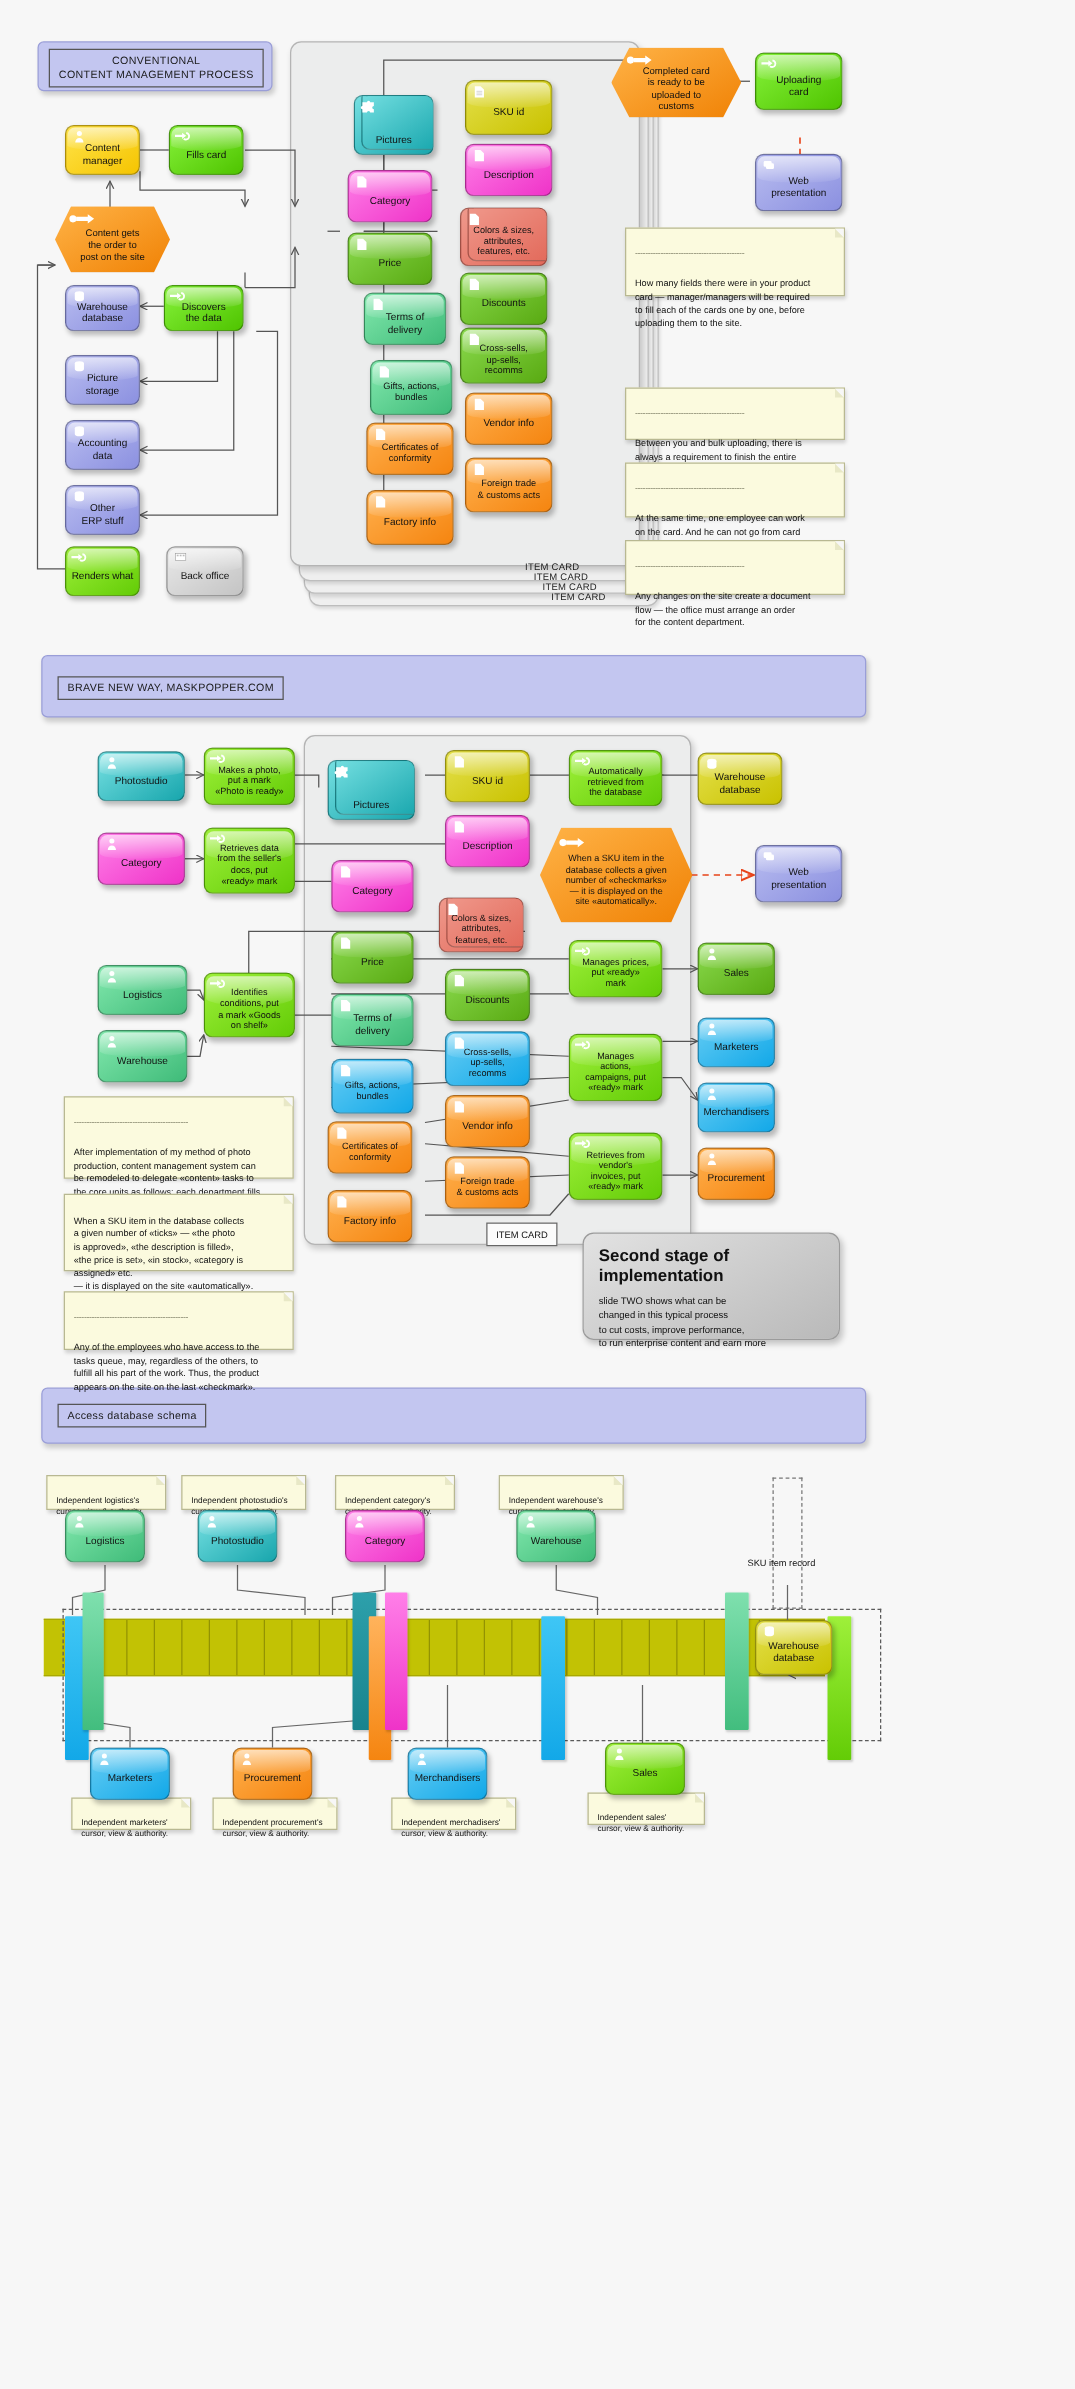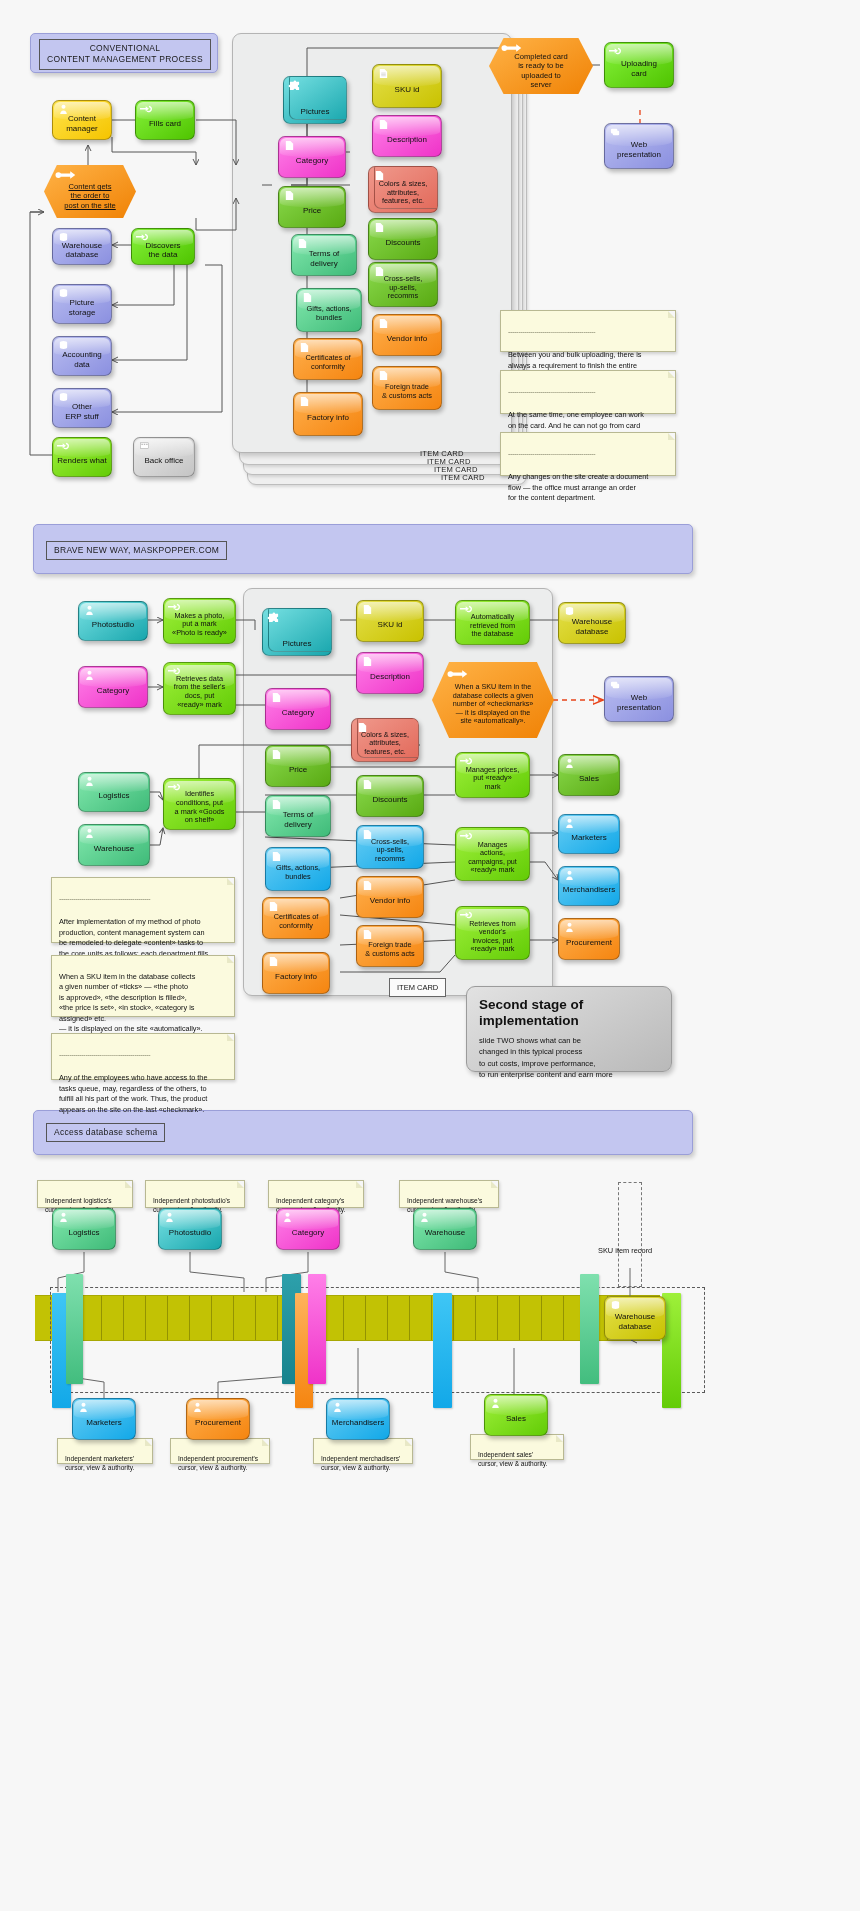--- a/index.html
+++ b/index.html
@@ -293,21 +293,21 @@
 </div>
 <div class="node c-green" style="left:135px;top:100px;width:60px;height:40px;">
   <span class="ico">
         <svg viewBox="0 0 16 12">
           <path d="M0 4h7v-2l4 3-4 3v-2H0z" fill="#fff"></path>
           <path d="M11 2.2a3.2 3.2 0 1 1-2.4 5.6" stroke="#fff" stroke-width="1.8" fill="none"></path>
         </svg>
       </span>
   <span class="lbl">Fills card</span>
 </div>
-<div class="hex" style="left:44px;top:165px;width:92px;height:53px;text-decoration:underline;">
+<div class="hex" style="left:44px;top:165px;width:92px;height:53px;">
   <span class="hico"><svg viewBox="0 0 26 12">
           <circle cx="4" cy="6" r="3.4" fill="#fff"></circle>
           <path d="M7 4h11v-2.4l6 4.4-6 4.4V8H7z" fill="#fff"></path>
         </svg></span>
   <span class="lbl">Content gets
 the order to
 post on the site</span>
 </div>
 <div class="node c-purple" style="left:52px;top:228px;width:60px;height:37px;">
   <span class="ico">
@@ -519,21 +519,21 @@
 
 
 <div class="hex" style="left:489px;top:38px;width:104px;height:56px;">
   <span class="hico"><svg viewBox="0 0 26 12">
           <circle cx="4" cy="6" r="3.4" fill="#fff"></circle>
           <path d="M7 4h11v-2.4l6 4.4-6 4.4V8H7z" fill="#fff"></path>
         </svg></span>
   <span class="lbl">Completed card
 is ready to be
 uploaded to
-server</span>
+customs</span>
 </div>
 <div class="node c-green" style="left:604px;top:42px;width:70px;height:46px;">
   <span class="ico">
         <svg viewBox="0 0 16 12">
           <path d="M0 4h7v-2l4 3-4 3v-2H0z" fill="#fff"></path>
           <path d="M11 2.2a3.2 3.2 0 1 1-2.4 5.6" stroke="#fff" stroke-width="1.8" fill="none"></path>
         </svg>
       </span>
   <span class="lbl">Uploading
 card</span>
@@ -543,20 +543,27 @@
         <svg viewBox="0 0 12 12">
           <rect x="1" y="2" width="7" height="5" rx="1.2" fill="#fff"></rect>
           <rect x="3" y="4" width="7" height="5" rx="1.2" fill="#fff"></rect>
         </svg>
       </span>
   <span class="lbl">Web
 presentation</span>
 </div>
 
 
+<div class="note" style="left:500px;top:182px;width:176px;height:55px;">
+  <span class="dash">-------------------------------------------</span>
+  <span>How many fields there were in your product
+card — manager/managers will be required
+to fill each of the cards one by one, before
+uploading them to the site.</span>
+</div>
 <div class="note" style="left:500px;top:310px;width:176px;height:42px;">
   <span class="dash">-------------------------------------------</span>
   <span>Between you and bulk uploading, there is
 always a requirement to finish the entire
 pile of cards.</span>
 </div>
 <div class="note" style="left:500px;top:370px;width:176px;height:44px;">
   <span class="dash">-------------------------------------------</span>
   <span>At the same time, one employee can work
 on the card. And he can not go from card

